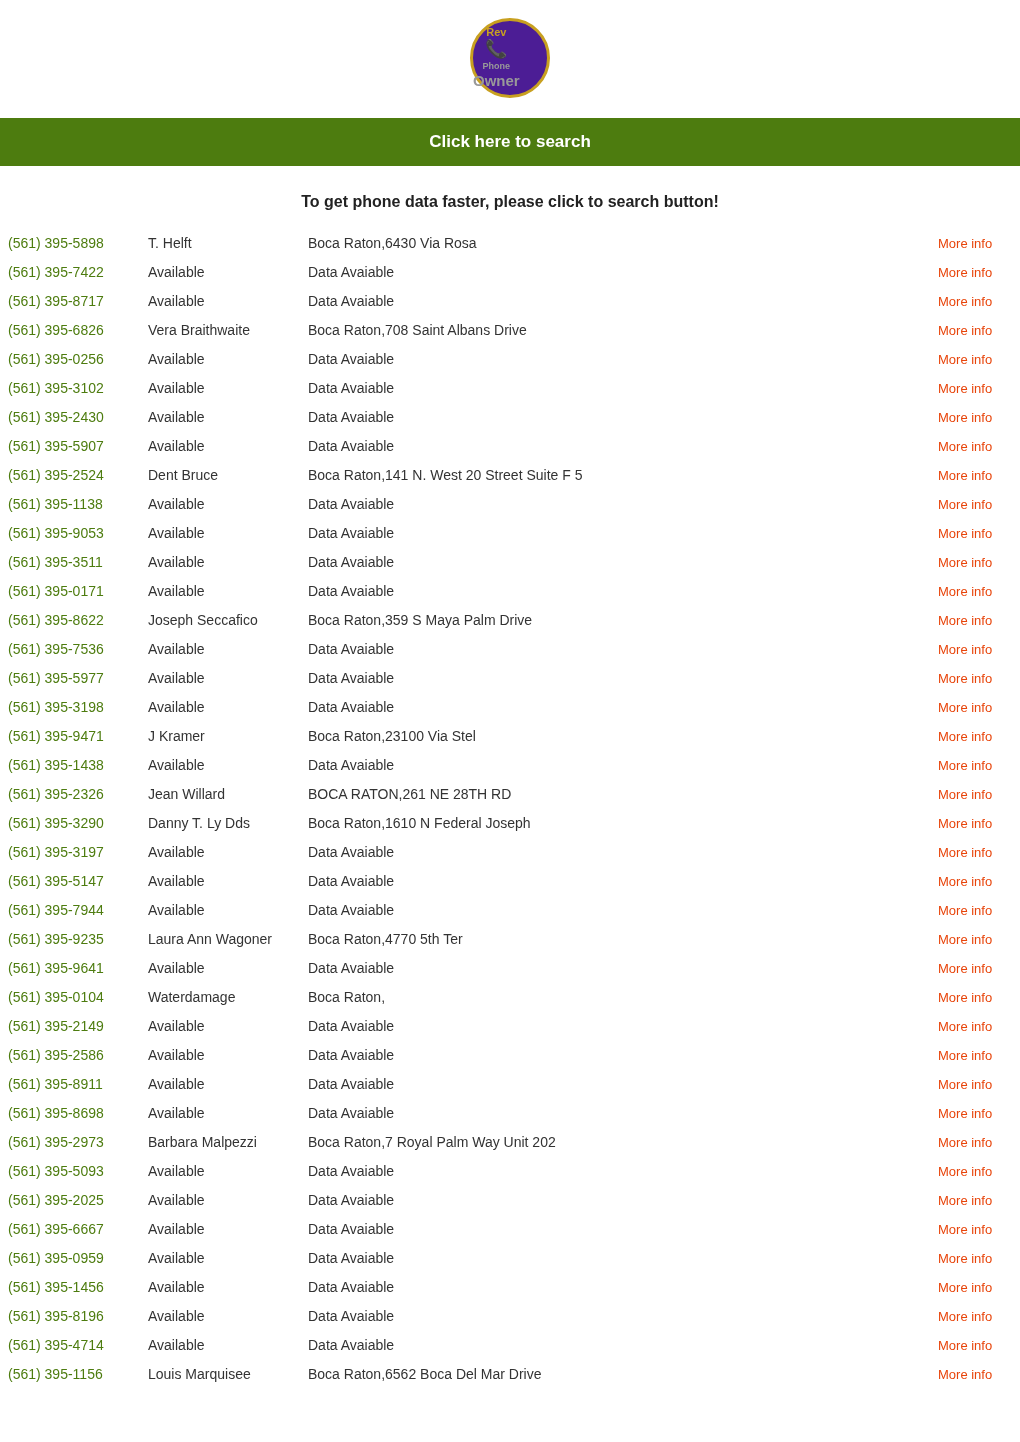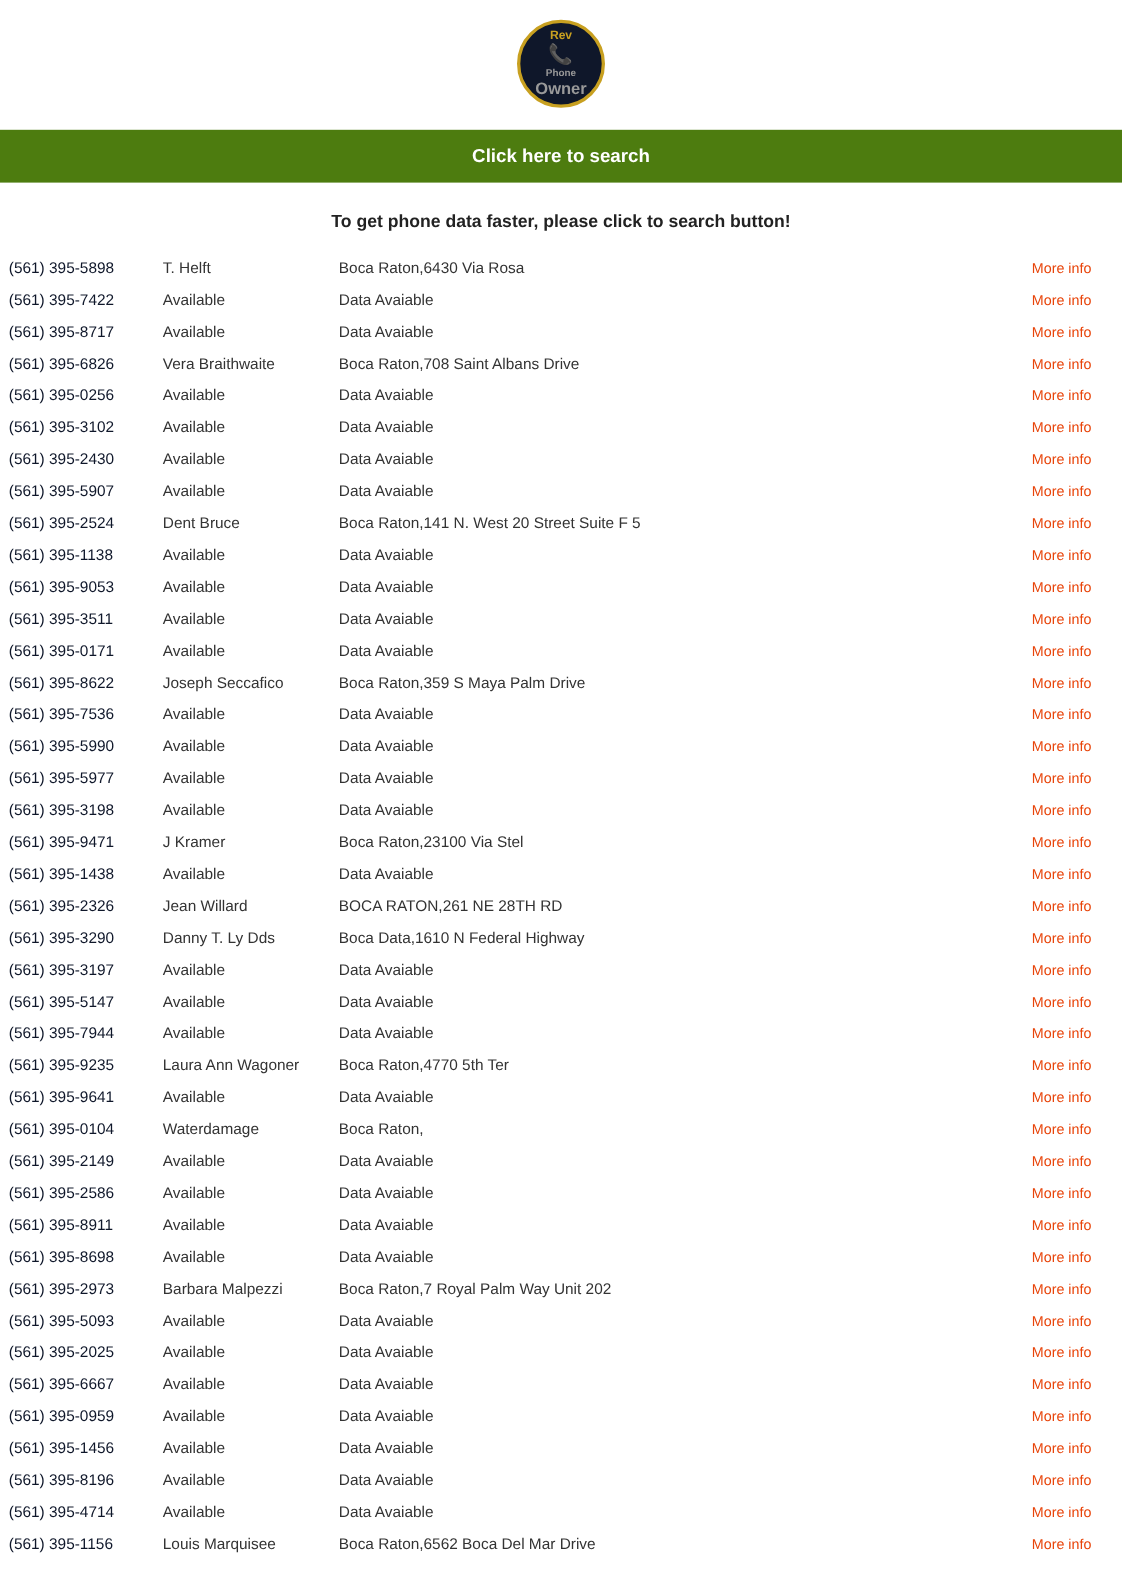--- a/index.html
+++ b/index.html
@@ -14,22 +14,21 @@
       justify-content: center;
       padding: 18px 0 10px 0;
     }
     .logo-circle {
       width: 80px;
       height: 80px;
       border-radius: 50%;
       border: 3px solid #c8a020;
       display: flex;
       align-items: center;
-      justify-content: center;
-      background: #0f172a;
+      background: #4c1d95;
       position: relative;
     }
     .logo-inner {
       text-align: center;
       font-size: 9px;
       font-weight: bold;
       color: #c8a020;
       line-height: 1.2;
     }
     .logo-phone {
@@ -58,21 +57,21 @@
     .data-table {
       width: 100%;
       border-collapse: collapse;
       padding: 0 10px;
     }
     .data-table td {
       padding: 4px 8px;
       vertical-align: top;
       line-height: 1.5;
     }
-    .col-phone { width: 140px; color: #0f172a; }
+    .col-phone { width: 140px; color: #4d7c0f; }
     .col-name  { width: 160px; color: #333; }
     .col-addr  { color: #333; }
     .col-more  { width: 90px; text-align: left; }
     .more-info-link {
       color: #e8440a;
       text-decoration: none;
       font-size: 13px;
     }
   </style>
 </head>
@@ -181,26 +180,20 @@
         <td class="col-addr">Boca Raton,359 S Maya Palm Drive</td>
         <td class="col-more"><a class="more-info-link" href="#">More info</a></td>
       </tr>
       <tr>
         <td class="col-phone">(561) 395-7536</td>
         <td class="col-name">Available</td>
         <td class="col-addr">Data Avaiable</td>
         <td class="col-more"><a class="more-info-link" href="#">More info</a></td>
       </tr>
       <tr>
-        <td class="col-phone">(561) 395-5990</td>
-        <td class="col-name">Available</td>
-        <td class="col-addr">Data Avaiable</td>
-        <td class="col-more"><a class="more-info-link" href="#">More info</a></td>
-      </tr>
-      <tr>
         <td class="col-phone">(561) 395-5977</td>
         <td class="col-name">Available</td>
         <td class="col-addr">Data Avaiable</td>
         <td class="col-more"><a class="more-info-link" href="#">More info</a></td>
       </tr>
       <tr>
         <td class="col-phone">(561) 395-3198</td>
         <td class="col-name">Available</td>
         <td class="col-addr">Data Avaiable</td>
         <td class="col-more"><a class="more-info-link" href="#">More info</a></td>
@@ -219,21 +212,21 @@
       </tr>
       <tr>
         <td class="col-phone">(561) 395-2326</td>
         <td class="col-name">Jean Willard</td>
         <td class="col-addr">BOCA RATON,261 NE 28TH RD</td>
         <td class="col-more"><a class="more-info-link" href="#">More info</a></td>
       </tr>
       <tr>
         <td class="col-phone">(561) 395-3290</td>
         <td class="col-name">Danny T. Ly Dds</td>
-        <td class="col-addr">Boca Data,1610 N Federal Highway</td>
+        <td class="col-addr">Boca Raton,1610 N Federal Joseph</td>
         <td class="col-more"><a class="more-info-link" href="#">More info</a></td>
       </tr>
       <tr>
         <td class="col-phone">(561) 395-3197</td>
         <td class="col-name">Available</td>
         <td class="col-addr">Data Avaiable</td>
         <td class="col-more"><a class="more-info-link" href="#">More info</a></td>
       </tr>
       <tr>
         <td class="col-phone">(561) 395-5147</td>

